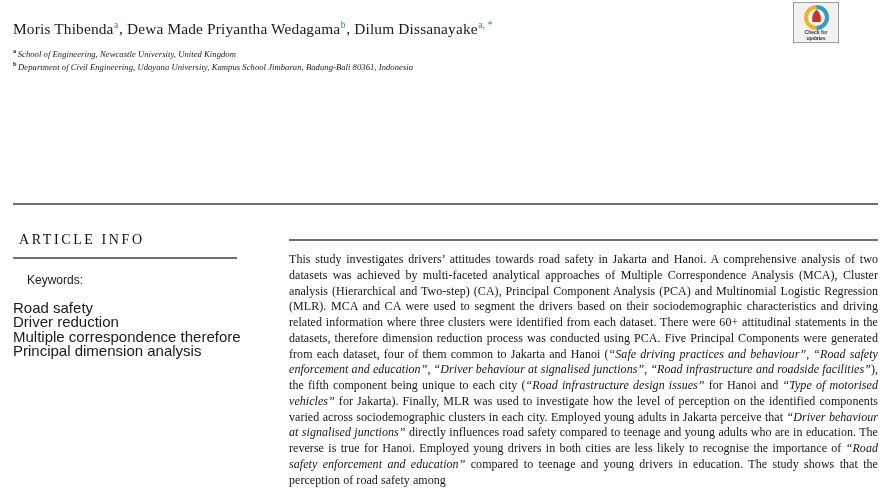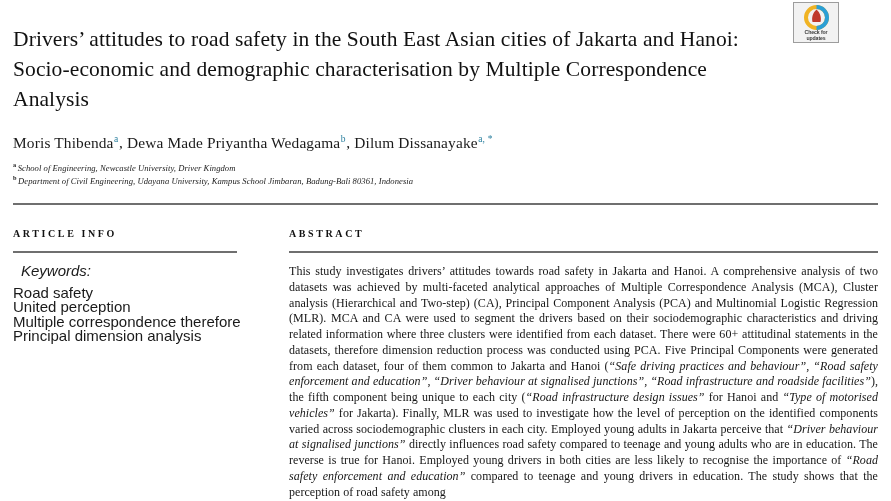--- a/index.html
+++ b/index.html
@@ -134,45 +134,44 @@
   .col-info {
     width: 276px;
     flex: 0 0 276px;
   }
   .col-abstract {
     flex: 1 1 auto;
   }
 
   .section-head {
     font-family: "Liberation Serif", serif;
-    font-size: 10px;
+    font-size: 14px;
     line-height: 12px;
     letter-spacing: 2.6px;
     color: #111111;
-    margin: 0;
-    font-weight: bold;
+    margin: 6px;
+    font-weight: normal;
   }
   .head-rule {
     height: 2px;
     background: #6f6f6f;
     margin-top: 11px;
   }
   .col-info .head-rule { width: 224px; }
   .col-abstract .head-rule { width: 589px; }
 
   .keywords-block {
     margin-top: 11px;
   }
   .kw-label {
     font-family: "Liberation Sans", sans-serif;
-    font-style: italic;
-    font-size: 15px;
+    font-size: 12px;
     line-height: 14.2px;
     color: #1a1a1a;
-    margin: 8px;
+    margin: 14px;
   }
   .kw-item {
     font-family: "Liberation Sans", sans-serif;
     font-size: 15px;
     line-height: 14.2px;
     color: #1a1a1a;
     margin: 0;
   }
 
   .abstract-body {
@@ -197,50 +196,48 @@
       <path d="M25 4 a21 21 0 0 1 0 42" fill="none" stroke="#2a9fd6" stroke-width="8"></path>
       <path d="M25 9 C33 16 35 26 33 34 L17 34 C15 26 17 16 25 9 Z" fill="#c0392b"></path>
     </svg>
   </span>
   <span class="crossmark-caption">Check for</span>
   <span class="crossmark-caption">updates</span>
 </div>
 
 <div class="page-inner">
 
-  <h1 class="paper-title">Drivers’ attitudes to road safety in the South East Asian cities of Jakarta and Hanoi: Socio-economic and demographic characterisation by Multiple Correspondence Analysis</h1>
 
   <p class="authors-line">
     <span>Moris Thibenda</span><sup>a</sup>,
     <span>Dewa Made Priyantha Wedagama</span><sup>b</sup>,
     <span>Dilum Dissanayake</span><sup class="star">a, *</sup>
   </p>
 
   <div class="affiliations">
-    <p class="affil"><sup>a</sup><span>School of Engineering, Newcastle University, Driver Kingdom</span></p>
+    <p class="affil"><sup>a</sup><span>School of Engineering, Newcastle University, United Kingdom</span></p>
     <p class="affil"><sup>b</sup><span>Department of Civil Engineering, Udayana University, Kampus School Jimbaran, Badung-Bali 80361, Indonesia</span></p>
   </div>
 
 </div>
 
 <div class="top-rule"></div>
 
 <div class="cols">
 
   <div class="col-info">
     <h2 class="section-head">ARTICLE INFO</h2>
     <div class="head-rule"></div>
     <div class="keywords-block">
       <p class="kw-label">Keywords:</p>
       <p class="kw-item">Road safety</p>
-      <p class="kw-item">United perception</p>
+      <p class="kw-item">Driver reduction</p>
       <p class="kw-item">Multiple correspondence therefore</p>
       <p class="kw-item">Principal dimension analysis</p>
     </div>
   </div>
 
   <div class="col-abstract">
-    <h2 class="section-head">ABSTRACT</h2>
     <div class="head-rule"></div>
     <div class="abstract-body" id="abstract-body"><span>This study investigates drivers’ attitudes towards road safety in Jakarta and Hanoi. A comprehensive analysis of two datasets was achieved by multi-faceted analytical approaches of Multiple Correspondence Analysis (MCA), Cluster analysis (Hierarchical and Two-step) (CA), Principal Component Analysis (PCA) and Multinomial Logistic Regression (MLR). MCA and CA were used to segment the drivers based on their sociodemographic characteristics and driving related information where three clusters were identified from each dataset. There were 60+ attitudinal statements in the datasets, therefore dimension reduction process was conducted using PCA. Five Principal Components were generated from each dataset, four of them common to Jakarta and Hanoi (</span><i>“Safe driving practices and behaviour”</i><span>, </span><i>“Road safety enforcement and education”</i><span>, </span><i>“Driver behaviour at signalised junctions”</i><span>, </span><i>“Road infrastructure and roadside facilities”</i><span>), the fifth component being unique to each city (</span><i>“Road infrastructure design issues”</i><span> for Hanoi and </span><i>“Type of motorised vehicles”</i><span> for Jakarta). Finally, MLR was used to investigate how the level of perception on the identified components varied across sociodemographic clusters in each city. Employed young adults in Jakarta perceive that </span><i>“Driver behaviour at signalised junctions”</i><span> directly influences road safety compared to teenage and young adults who are in education. The reverse is true for Hanoi. Employed young drivers in both cities are less likely to recognise the importance of </span><i>“Road safety enforcement and education”</i><span> compared to teenage and young drivers in education. The study shows that the perception of road safety among</span></div>
   </div>
 
 </div>
 
 </body></html>

